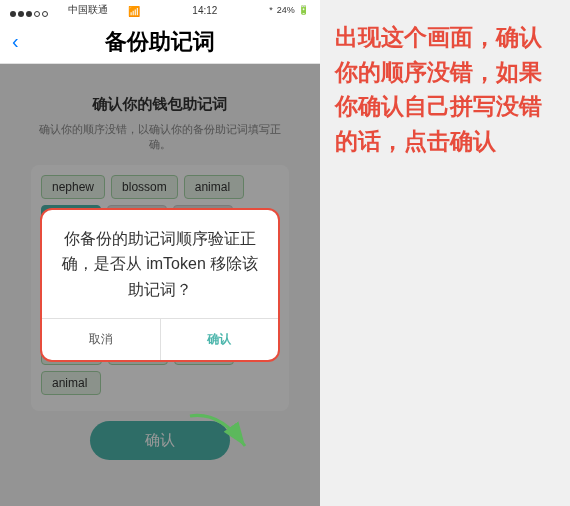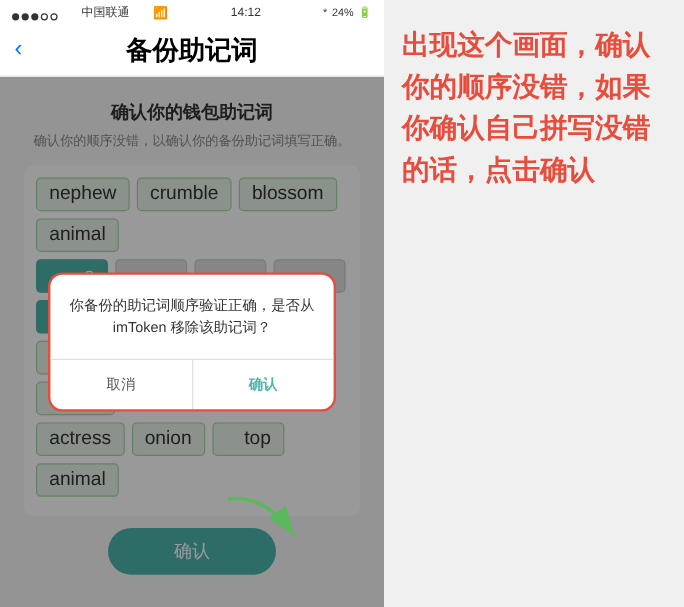--- a/index.html
+++ b/index.html
@@ -57,21 +57,21 @@
       cursor: pointer;
     }
     .nav-title {
       font-size: 22px;
       font-weight: 600;
       color: #000;
     }
 
     
     .main-content {
-      padding: 20px;
+      padding: 31px;
       background: #f7f7f7;
       height: calc(506px - 64px);
       overflow: hidden;
       position: relative;
     }
 
     .page-title {
       text-align: center;
       font-size: 15px;
       font-weight: 600;
@@ -99,24 +99,24 @@
       gap: 6px;
       margin-bottom: 6px;
       flex-wrap: wrap;
     }
 
     .word-chip {
       background: #e8f4e8;
       border: 1px solid #b8d8b8;
       border-radius: 4px;
       padding: 4px 10px;
-      font-size: 16px;
+      font-size: 12px;
       color: #333;
       min-width: 60px;
-      text-align: right;
+      text-align: left;
     }
     .word-chip.teal {
       background: #4db6ac;
       border-color: #4db6ac;
       color: #fff;
     }
     .word-chip.empty {
       background: #e0e0e0;
       border-color: #ccc;
       color: #ccc;
@@ -159,21 +159,21 @@
       width: 240px;
       overflow: hidden;
       border: 2px solid #e74c3c;
     }
 
     .dialog-body {
       padding: 16px;
       text-align: center;
     }
     .dialog-text {
-      font-size: 12px;
+      font-size: 16px;
       color: #333;
       line-height: 1.6;
     }
 
     .dialog-buttons {
       display: flex;
       border-top: 1px solid #e0e0e0;
     }
     .dialog-btn {
       flex: 1;
@@ -248,21 +248,20 @@
   </div>
 
   <div class="main-content">
     <div class="page-title">确认你的钱包助记词</div>
     <div class="page-subtitle">确认你的顺序没错，以确认你的备份助记词填写正确。</div>
 
     <div class="word-area">
 
       <div class="word-row">
         <span class="word-chip available">nephew</span>
-        <span class="word-chip available">crumble</span>
         <span class="word-chip available">blossom</span>
         <span class="word-chip available">animal</span>
       </div>
 
       <div class="word-row">
         <span class="word-chip teal">a</span>
         <span class="word-chip empty"></span>
         <span class="word-chip empty"></span>
         <span class="word-chip empty"></span>
       </div>

